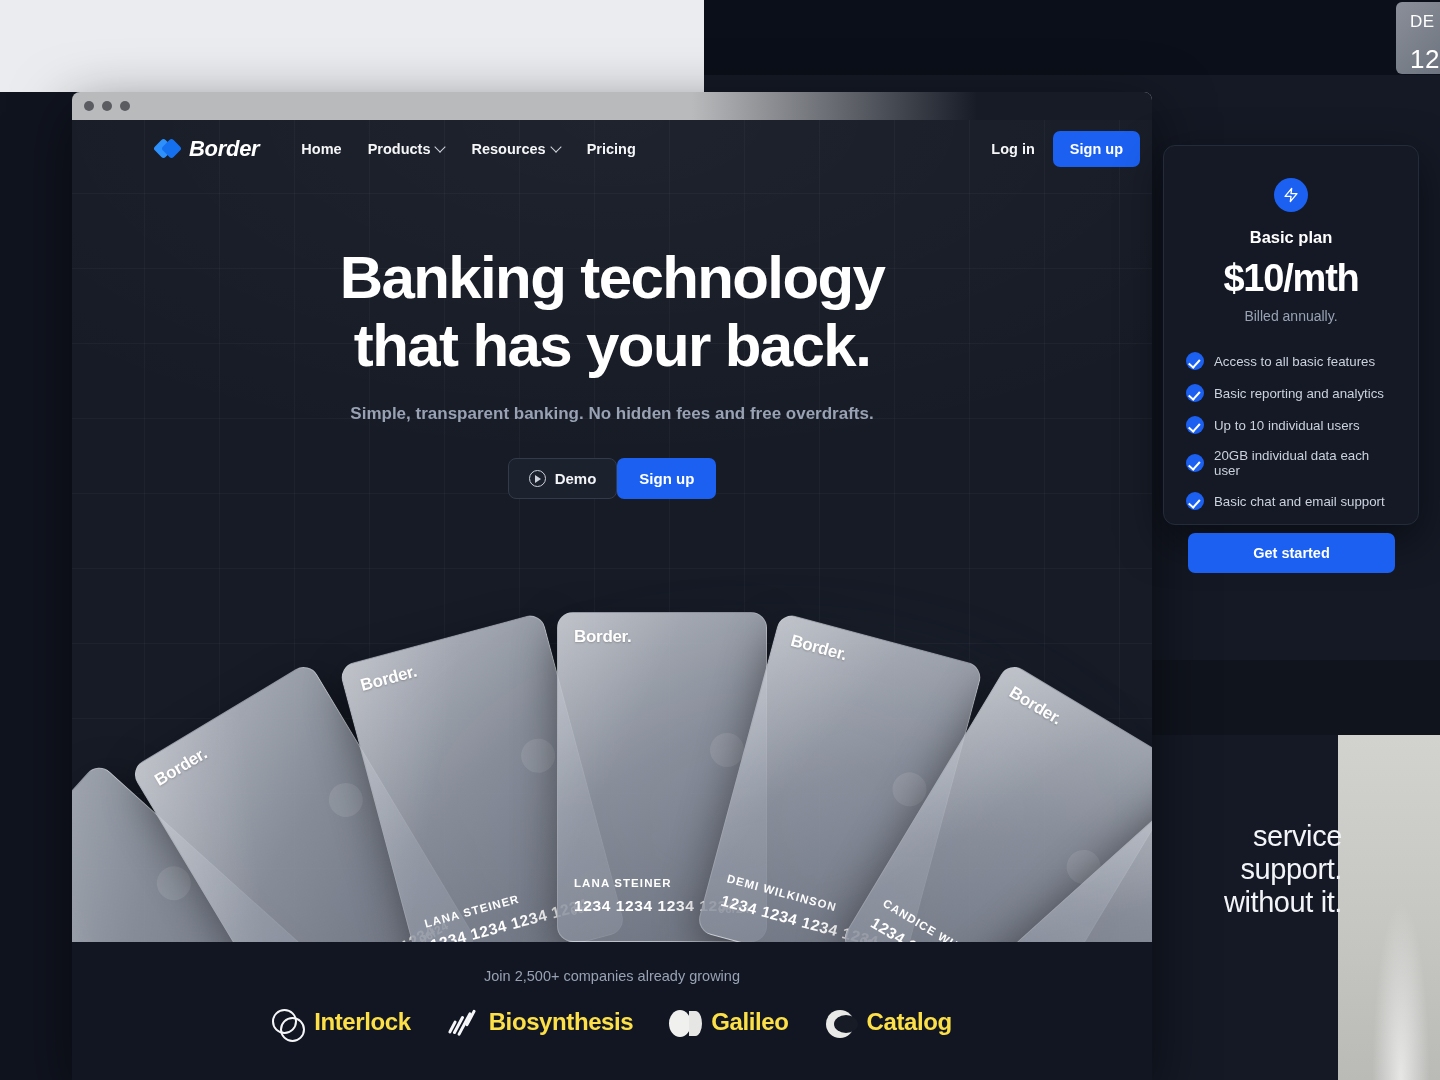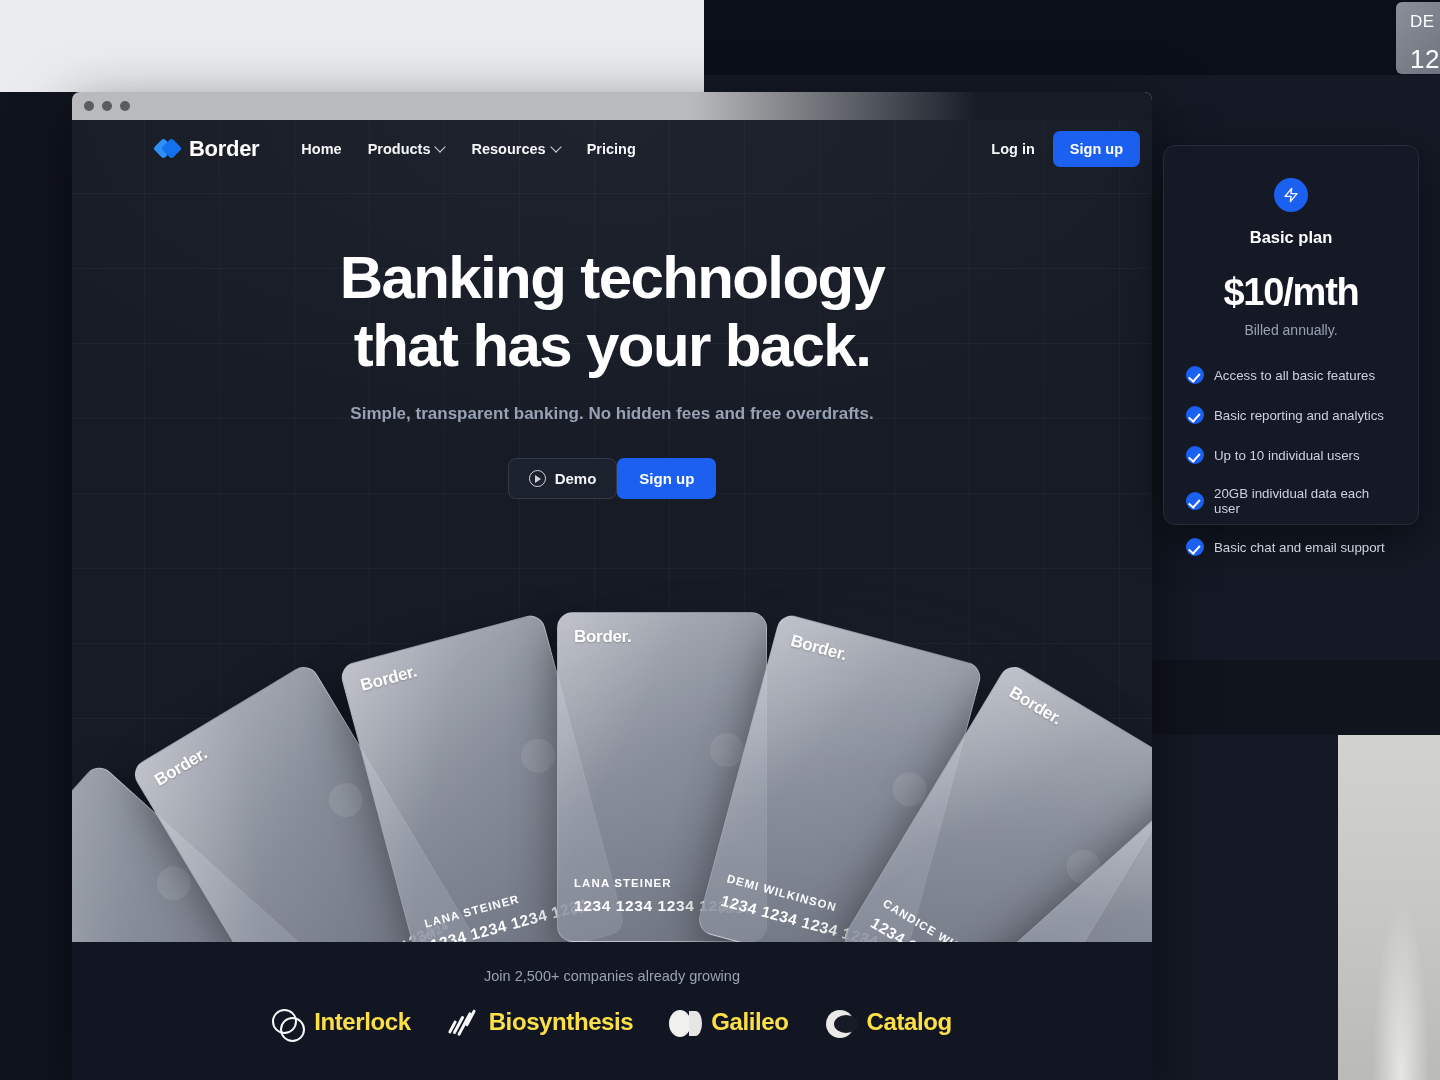--- a/index.html
+++ b/index.html
@@ -92,21 +92,21 @@
     content:""; position:absolute; inset:0;
     background: radial-gradient(120% 60% at 50% 0%, rgba(255,255,255,.035), rgba(0,0,0,0) 60%);
     pointer-events:none;
   }
 
   
   nav {
     position: relative; z-index: 3;
     display: flex; align-items: center; height: 58px; padding: 0 0 0 84px;
   }
-  .brand { display: flex; align-items: center; gap: 9px; margin-right: 42px; }
+  .brand { display: flex; align-items: center; gap: 9px; margin-right: 42px; font-style: italic; }
   .brand .mark { width: 24px; height: 22px; position: relative; }
   .brand .mark i {
     position: absolute; display:block; width: 15px; height: 15px; border-radius: 3px;
     transform: rotate(45deg); top: 3px;
   }
   .brand .mark i.a { left: 0; background: #2e90fa; }
   .brand .mark i.b { left: 8px; background: #1570ef; }
   .brand .name { color: #fff; font-size: 22px; font-weight: 700; letter-spacing: -0.3px; }
 
   .nav-links { display: flex; align-items: center; gap: 26px; }
@@ -239,23 +239,23 @@
     background: #141925; border: 1px solid #242b3a; border-radius: 12px;
     z-index: 6; text-align: center; padding: 32px 22px 24px;
     box-shadow: 0 14px 44px rgba(0,0,0,.5);
   }
   .bolt {
     width: 34px; height: 34px; border-radius: 50%; background: #1b60f0; margin: 0 auto;
     display: flex; align-items: center; justify-content: center;
   }
   .bolt svg { display:block; }
   .plan-name { color:#fff; font-size: 16.5px; font-weight: 700; margin-top: 16px; }
-  .price { color:#fff; font-size: 38px; font-weight: 700; letter-spacing: -1.2px; margin-top: 24px; }
+  .price { color:#fff; font-size: 38px; font-weight: 700; letter-spacing: -1.2px; margin-top: 10px; }
   .billed { color:#98a2b3; font-size: 14px; margin-top: 8px; }
-  .features { margin-top: 28px; text-align: left; display:flex; flex-direction:column; gap: 22px; }
+  .features { margin-top: 28px; text-align: left; display:flex; flex-direction:column; gap: 14px; }
   .feat { display:flex; align-items:center; gap: 10px; }
   .tick { width: 18px; height: 18px; border-radius:50%; background:#1b60f0; flex:0 0 auto; position:relative; }
   .tick::after{
     content:""; position:absolute; left:5px; top:4.5px; width:5px; height:8.5px;
     border-right:2px solid #fff; border-bottom:2px solid #fff; transform: rotate(42deg);
   }
   .feat span { color:#cbd2de; font-size: 13.3px; }
 
   .get-started {
     position:absolute; left: 1188px; top: 533px; width: 207px;
@@ -274,20 +274,25 @@
   <div class="bg-dark-rest"></div>
   <div class="bg-left-lower"></div>
   <div class="bg-dark-band"></div>
 
   <div class="bg-card-frag">
     <span>DE</span>
     <span class="n">12</span>
   </div>
 
   <div class="bg-right-photo"></div>
+  <div class="bg-right-text">
+    <div>service</div>
+    <div>support.</div>
+    <div>without it.</div>
+  </div>
 
   <div class="browser">
 
     <div class="titlebar">
       <span class="dot"></span>
       <span class="dot"></span>
       <span class="dot"></span>
     </div>
 
     <div class="site">
@@ -455,14 +460,15 @@
           <span class="tick"></span>
           <span>20GB individual data each user</span>
         </div>
       <div class="feat">
           <span class="tick"></span>
           <span>Basic chat and email support</span>
         </div>
     </div>
   </div>
 
+  <button class="get-started">Get started</button>
 
 </div>
 
 </body></html>

